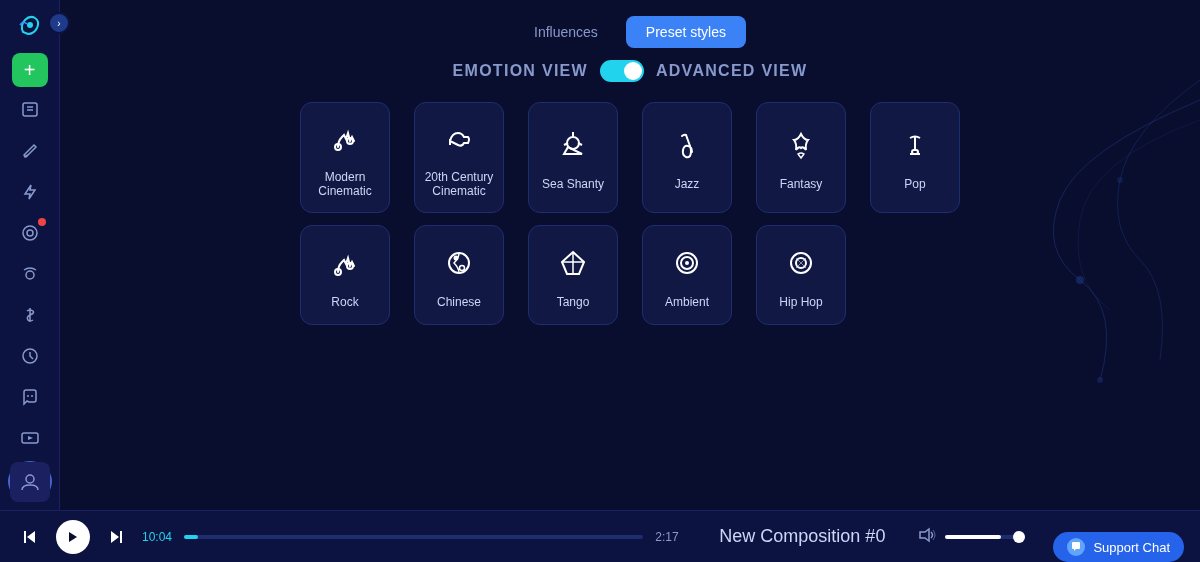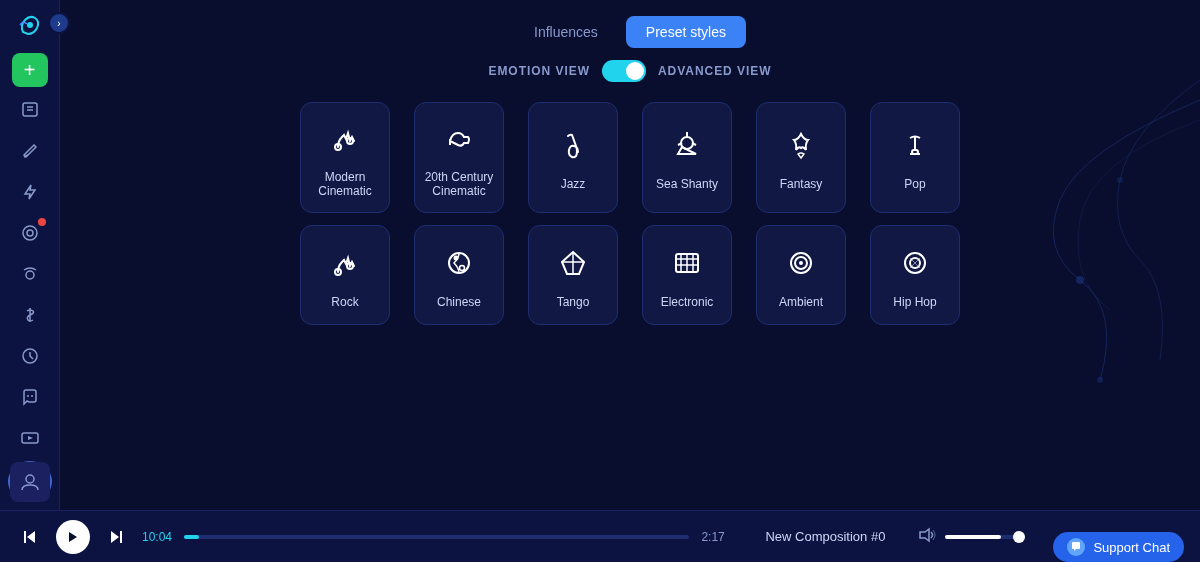--- a/index.html
+++ b/index.html
@@ -113,21 +113,21 @@
 
     
     .view-toggle {
       display: flex;
       align-items: center;
       justify-content: center;
       gap: 12px;
       margin-bottom: 20px;
     }
     .view-label {
-      font-size: 12px;
+      font-size: 16px;
       font-weight: 600;
       letter-spacing: 0.08em;
       color: #8899cc;
     }
     .toggle-switch {
       width: 44px; height: 22px;
       background: #22d3ee;
       border-radius: 11px;
       position: relative;
       cursor: pointer;
@@ -223,21 +223,21 @@
       background: #22d3ee;
       border-radius: 2px;
       width: 3%;
     }
     .time-total {
       font-size: 12px;
       color: #8899cc;
       min-width: 32px;
     }
     .track-name {
-      font-size: 13px;
+      font-size: 18px;
       color: #ccd6f6;
       flex: 0 0 auto;
       margin: 0 20px;
     }
     .volume-wrap {
       display: flex;
       align-items: center;
       gap: 8px;
       margin-left: auto;
     }
@@ -420,40 +420,40 @@
         <svg width="34" height="34" viewBox="0 0 34 34" fill="none">
           <path d="M8 20 Q10 12 16 12 Q20 12 22 16 L26 16 Q28 18 26 22 L22 22 Q20 26 16 24 Q12 22 8 20" stroke="white" stroke-width="2" fill="none"></path>
           <path d="M8 18 L8 24" stroke="white" stroke-width="2"></path>
         </svg>
       </div>
       <div class="genre-label">20th Century<br>Cinematic</div>
     </div>
     <div class="genre-card">
       <div class="genre-icon">
         <svg width="34" height="34" viewBox="0 0 34 34" fill="none">
-          <path d="M12 8 Q14 6 16 7 L20 18 Q22 24 20 28 Q18 30 16 29 Q12 27 13 22 Q14 17 18 18 Q22 19 22 24" stroke="white" stroke-width="2" fill="none" stroke-linecap="round"></path>
-        </svg>
-      </div>
-      <div class="genre-label">Jazz</div>
-    </div>
-    <div class="genre-card">
-      <div class="genre-icon">
-        <svg width="34" height="34" viewBox="0 0 34 34" fill="none">
           <circle cx="17" cy="15" r="6" stroke="white" stroke-width="2" fill="none"></circle>
           <line x1="17" y1="9" x2="17" y2="4" stroke="white" stroke-width="2"></line>
           <path d="M12 19 L8 26 L26 26 Z" stroke="white" stroke-width="2" fill="none"></path>
           <line x1="12" y1="15" x2="8" y2="17" stroke="white" stroke-width="2"></line>
           <line x1="22" y1="15" x2="26" y2="17" stroke="white" stroke-width="2"></line>
         </svg>
       </div>
       <div class="genre-label">Sea Shanty</div>
     </div>
     <div class="genre-card">
       <div class="genre-icon">
         <svg width="34" height="34" viewBox="0 0 34 34" fill="none">
+          <path d="M12 8 Q14 6 16 7 L20 18 Q22 24 20 28 Q18 30 16 29 Q12 27 13 22 Q14 17 18 18 Q22 19 22 24" stroke="white" stroke-width="2" fill="none" stroke-linecap="round"></path>
+        </svg>
+      </div>
+      <div class="genre-label">Jazz</div>
+    </div>
+    <div class="genre-card">
+      <div class="genre-icon">
+        <svg width="34" height="34" viewBox="0 0 34 34" fill="none">
           <path d="M17 6 Q14 12 10 12 Q13 16 12 22 Q15 18 17 20 Q19 18 22 22 Q21 16 24 12 Q20 12 17 6 Z" stroke="white" stroke-width="2" fill="none"></path>
           <path d="M14 26 Q17 24 20 26 L17 30 Z" stroke="white" stroke-width="1.5" fill="none"></path>
         </svg>
       </div>
       <div class="genre-label">Fantasy</div>
     </div>
     <div class="genre-card">
       <div class="genre-icon">
         <svg width="34" height="34" viewBox="0 0 34 34" fill="none">
           <line x1="17" y1="8" x2="17" y2="22" stroke="white" stroke-width="2"></line>
@@ -490,33 +490,20 @@
     </div>
     <div class="genre-card">
       <div class="genre-icon">
         <svg width="34" height="34" viewBox="0 0 34 34" fill="none">
           <polygon points="17,6 28,16 23,28 11,28 6,16" stroke="white" stroke-width="2" fill="none"></polygon>
           <line x1="17" y1="6" x2="17" y2="28" stroke="white" stroke-width="1.5"></line>
           <line x1="6" y1="16" x2="28" y2="16" stroke="white" stroke-width="1.5"></line>
         </svg>
       </div>
       <div class="genre-label">Tango</div>
-    </div>
-    <div class="genre-card">
-      <div class="genre-icon">
-        <svg width="34" height="34" viewBox="0 0 34 34" fill="none">
-          <rect x="6" y="8" width="22" height="18" rx="2" stroke="white" stroke-width="2" fill="none"></rect>
-          <line x1="11" y1="8" x2="11" y2="26" stroke="white" stroke-width="1.5"></line>
-          <line x1="17" y1="8" x2="17" y2="26" stroke="white" stroke-width="1.5"></line>
-          <line x1="23" y1="8" x2="23" y2="26" stroke="white" stroke-width="1.5"></line>
-          <line x1="6" y1="13" x2="28" y2="13" stroke="white" stroke-width="1.5"></line>
-          <line x1="6" y1="19" x2="28" y2="19" stroke="white" stroke-width="1.5"></line>
-        </svg>
-      </div>
-      <div class="genre-label">Electronic</div>
     </div>
     <div class="genre-card">
       <div class="genre-icon">
         <svg width="34" height="34" viewBox="0 0 34 34" fill="none">
           <circle cx="17" cy="17" r="10" stroke="white" stroke-width="2" fill="none"></circle>
           <circle cx="17" cy="17" r="6" stroke="white" stroke-width="2" fill="none"></circle>
           <circle cx="17" cy="17" r="2" fill="white"></circle>
         </svg>
       </div>
       <div class="genre-label">Ambient</div>

